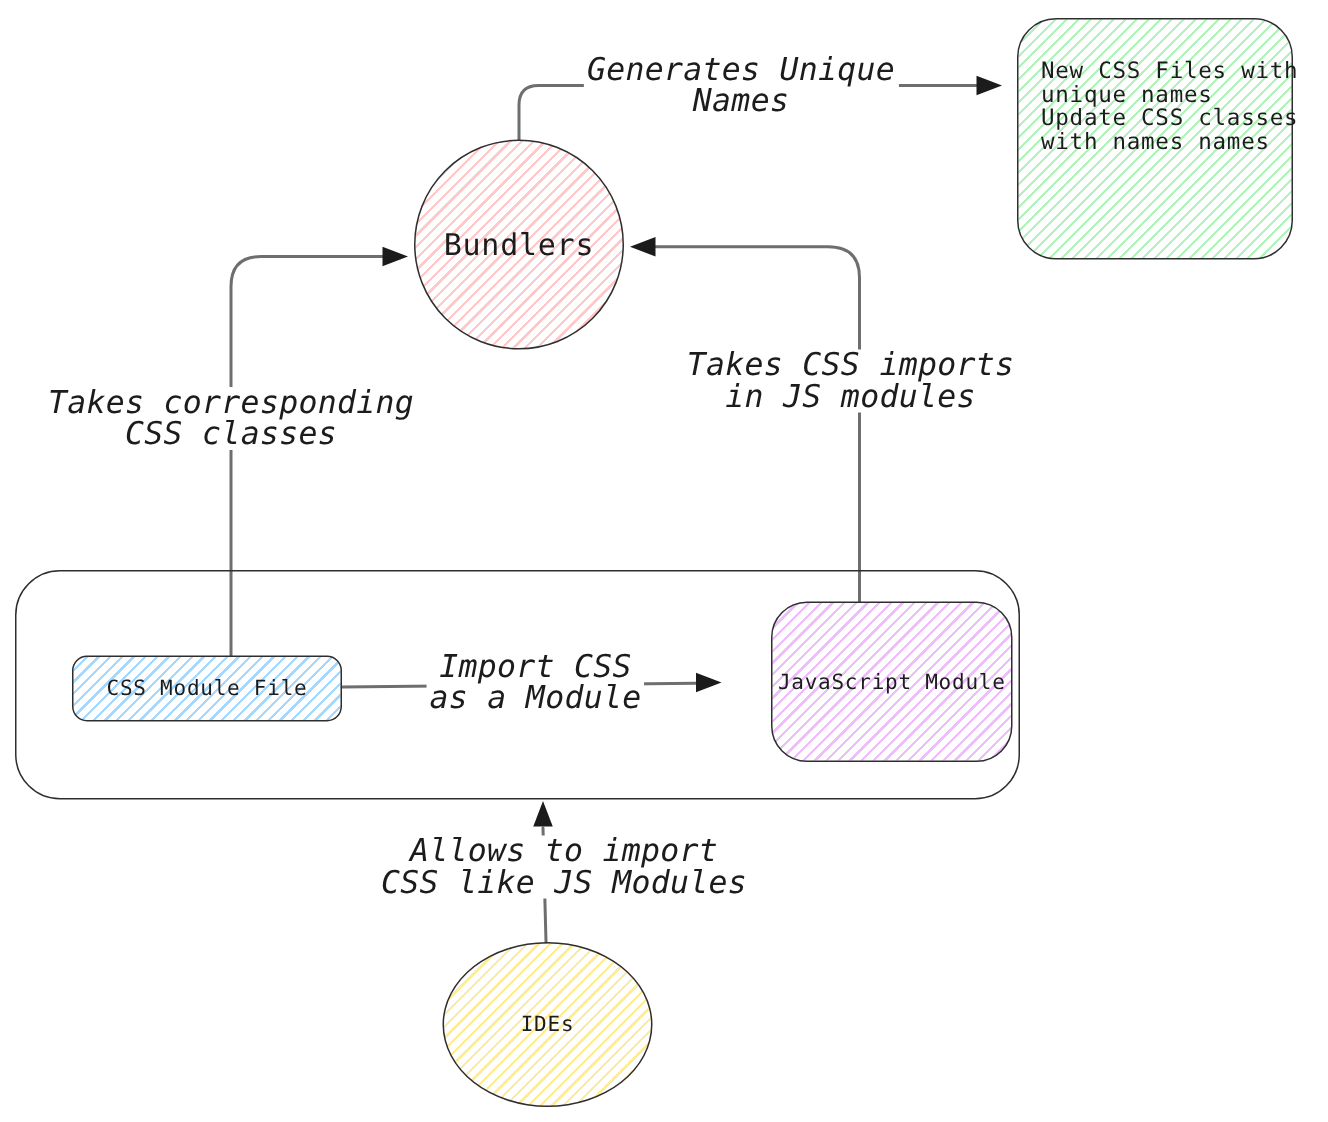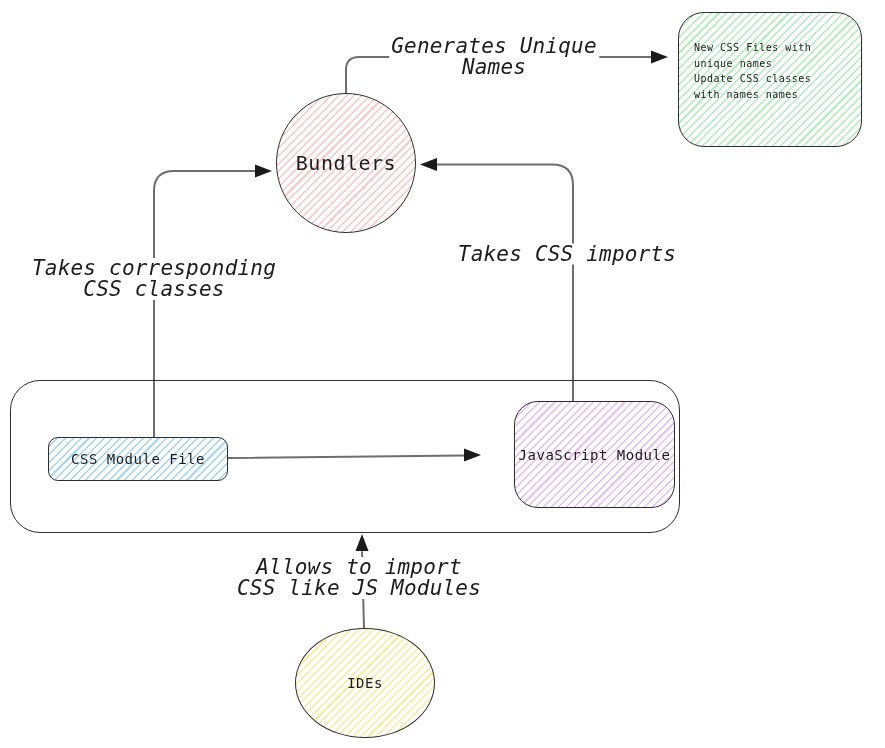--- a/index.html
+++ b/index.html
@@ -45,23 +45,23 @@
     letter-spacing: 0.5px;
     white-space: nowrap;
   }
   .hatch-bundlers { background-image: repeating-linear-gradient(135deg, var(--fill-bundlers) 0px, var(--fill-bundlers) 1.5px, transparent 1.5px, transparent 5.5px); }
   .hatch-output   { background-image: repeating-linear-gradient(135deg, var(--fill-output) 0px,   var(--fill-output) 1.5px,   transparent 1.5px, transparent 5.5px); }
   .hatch-css      { background-image: repeating-linear-gradient(135deg, var(--fill-css_module_file) 0px, var(--fill-css_module_file) 1.5px, transparent 1.5px, transparent 5.5px); }
   .hatch-js       { background-image: repeating-linear-gradient(135deg, var(--fill-javascript_module) 0px, var(--fill-javascript_module) 1.5px, transparent 1.5px, transparent 5.5px); }
   .hatch-ides     { background-image: repeating-linear-gradient(135deg, var(--fill-ides) 0px, var(--fill-ides) 1.5px, transparent 1.5px, transparent 5.5px); }
 
   .node-bundlers  { left: 276px; top: 93px;  width: 140px; height: 140px; border-radius: 50%; font-size: 20px; }
-  .node-output    { left: 678px; top: 12px;  width: 184px; height: 135px; border-radius: 26px;
+  .node-output    { left: 678px; top: 12px;  width: 184px; height: 161px; border-radius: 26px;
                     align-items: flex-start; justify-content: flex-start;
-                    padding: 27px 10px 0 15px; font-size: 10px; line-height: 15.5px; }
+                    padding: 27px 10px 0 15px; font-size: 15px; line-height: 15.5px; }
   .node-container { left: 10px;  top: 380px; width: 670px; height: 153px; border-radius: 30px; background: none; }
   .node-css       { left: 48px;  top: 437px; width: 180px; height: 44px;  border-radius: 10px; }
   .node-js        { left: 487px; top: 401px; width: 161px; height: 107px; border-radius: 24px; margin-left: 27px; }
   .node-ides      { left: 295px; top: 628px; width: 140px; height: 110px; border-radius: 50%; }
 
   .node-output .boxline { display: block; }
 
   
   .elabel {
     position: absolute;
@@ -75,21 +75,21 @@
     z-index: 3;
     white-space: nowrap;
     font-style: italic;
   }
   .elabel span { display: block; }
 
   .lbl-generates  { left: 494px; top: 57px;  }
   .lbl-classes    { left: 154px; top: 279px; text-align: center; }
   .lbl-imports    { left: 567px; top: 254px; }
   .lbl-import-css { left: 357px; top: 455px; }
-  .lbl-allows     { left: 359px; top: 578px; }
+  .lbl-allows     { left: 376px; top: 578px; }
 </style>
 </head>
 <body>
 
 <div id="canvas">
 
   <svg id="connectors" viewBox="0 0 885 748">
 
     <path d="M 346 93 L 346 70 Q 346 57 359 57 L 651 57"></path>
     <polygon points="668,57 651,50.5 651,63.5"></polygon>
@@ -139,21 +139,26 @@
     <span>Names</span>
   </div>
 
   <div class="elabel lbl-classes">
     <span>Takes corresponding</span>
     <span>CSS classes</span>
   </div>
 
   <div class="elabel lbl-imports">
     <span>Takes CSS imports</span>
+    <span>in JS modules</span>
   </div>
 
+  <div class="elabel lbl-import-css">
+    <span>Import CSS</span>
+    <span>as a Module</span>
+  </div>
 
   <div class="elabel lbl-allows">
     <span>Allows to import</span>
     <span>CSS like JS Modules</span>
   </div>
 
 </div>
 
 </body></html>

